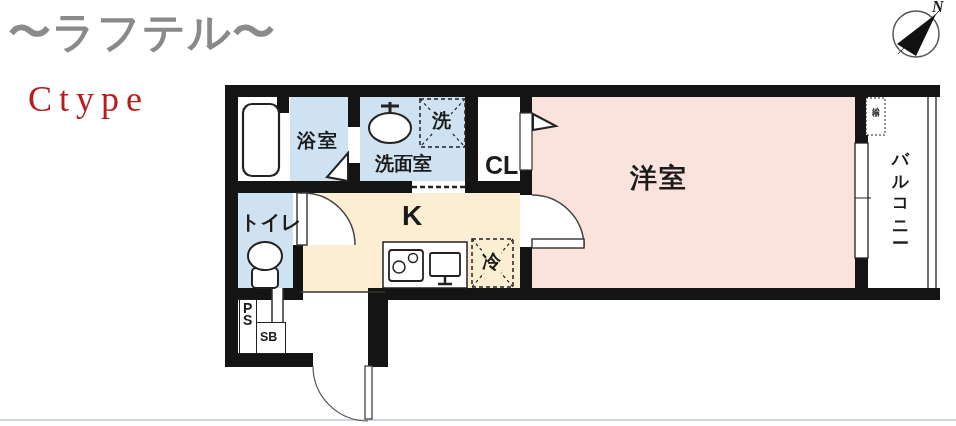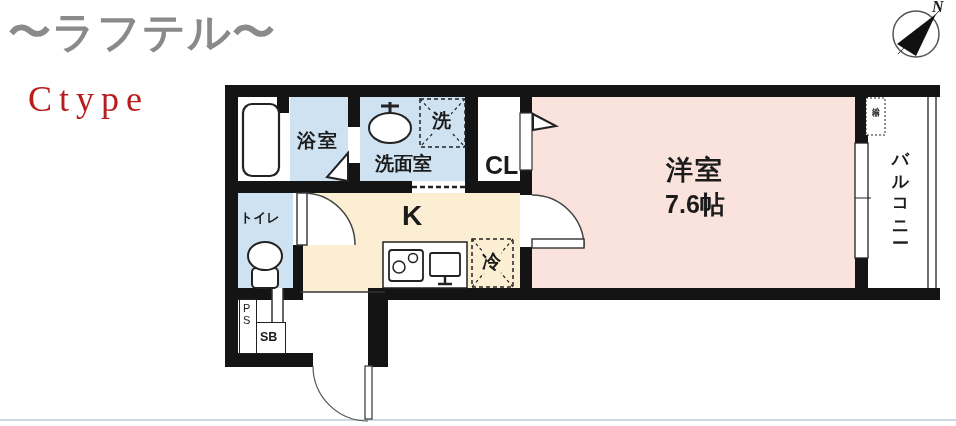--- a/index.html
+++ b/index.html
@@ -119,26 +119,25 @@
     <polygon points="936,14 897,44 916,56" fill="#111"></polygon>
   </svg>
 
   <div class="box" style="left:239px;top:299px;width:18px;height:55px;"></div>
   <div class="box" style="left:256px;top:322px;width:30px;height:32px;"></div>
 
   <div class="lbl" style="left:297px;top:128px;font-size:19px;letter-spacing:2px;">浴室</div>
   <div class="lbl" style="left:375px;top:151px;font-size:19px;">洗面室</div>
   <div class="lbl" style="left:432px;top:111px;font-size:19px;background:#cfe2f1;line-height:1.1;">洗</div>
   <div class="lbl" style="left:485px;top:151px;font-size:25px;font-weight:600;">CL</div>
-  <div class="abs" style="left:630px;top:152px;width:130px;text-align:center;z-index:40;">
+  <div class="abs" style="left:630px;top:160px;width:130px;text-align:left;z-index:40;">
     <div class="lbl" style="position:static;font-size:27px;letter-spacing:2px;">洋室</div>
-    <div class="lbl" style="position:static;font-size:25px;">7.6帖</div>
   </div>
-  <div class="lbl" style="left:240px;top:209px;font-size:13px;">トイレ</div>
+  <div class="lbl" style="left:240px;top:209px;font-size:20px;">トイレ</div>
   <div class="lbl" style="left:402px;top:200px;font-size:28px;font-weight:700;">K</div>
   <div class="lbl" style="left:482px;top:252px;font-size:19px;background:#fbeed3;line-height:1.1;">冷</div>
-  <div class="lbl" style="left:243px;top:303px;width:12px;font-size:11px;line-height:11.5px;word-break:break-all;white-space:normal;font-weight:400;">PS</div>
+  <div class="lbl" style="left:243px;top:303px;width:12px;font-size:14px;line-height:11.5px;word-break:break-all;white-space:normal;font-weight:700;">PS</div>
   <div class="lbl" style="left:260px;top:330px;font-size:12.5px;">SB</div>
   <div class="lbl vtext" style="left:889px;top:140px;font-size:17px;letter-spacing:4px;height:140px;">バルコニー</div>
   <div class="lbl vtext" style="left:869px;top:101px;font-size:8px;letter-spacing:1px;font-weight:500;">給湯器</div>
 
   <div class="abs" style="left:0;top:419px;width:956px;height:2px;background:#ccd7de;"></div>
 </div>
 
 </body></html>

